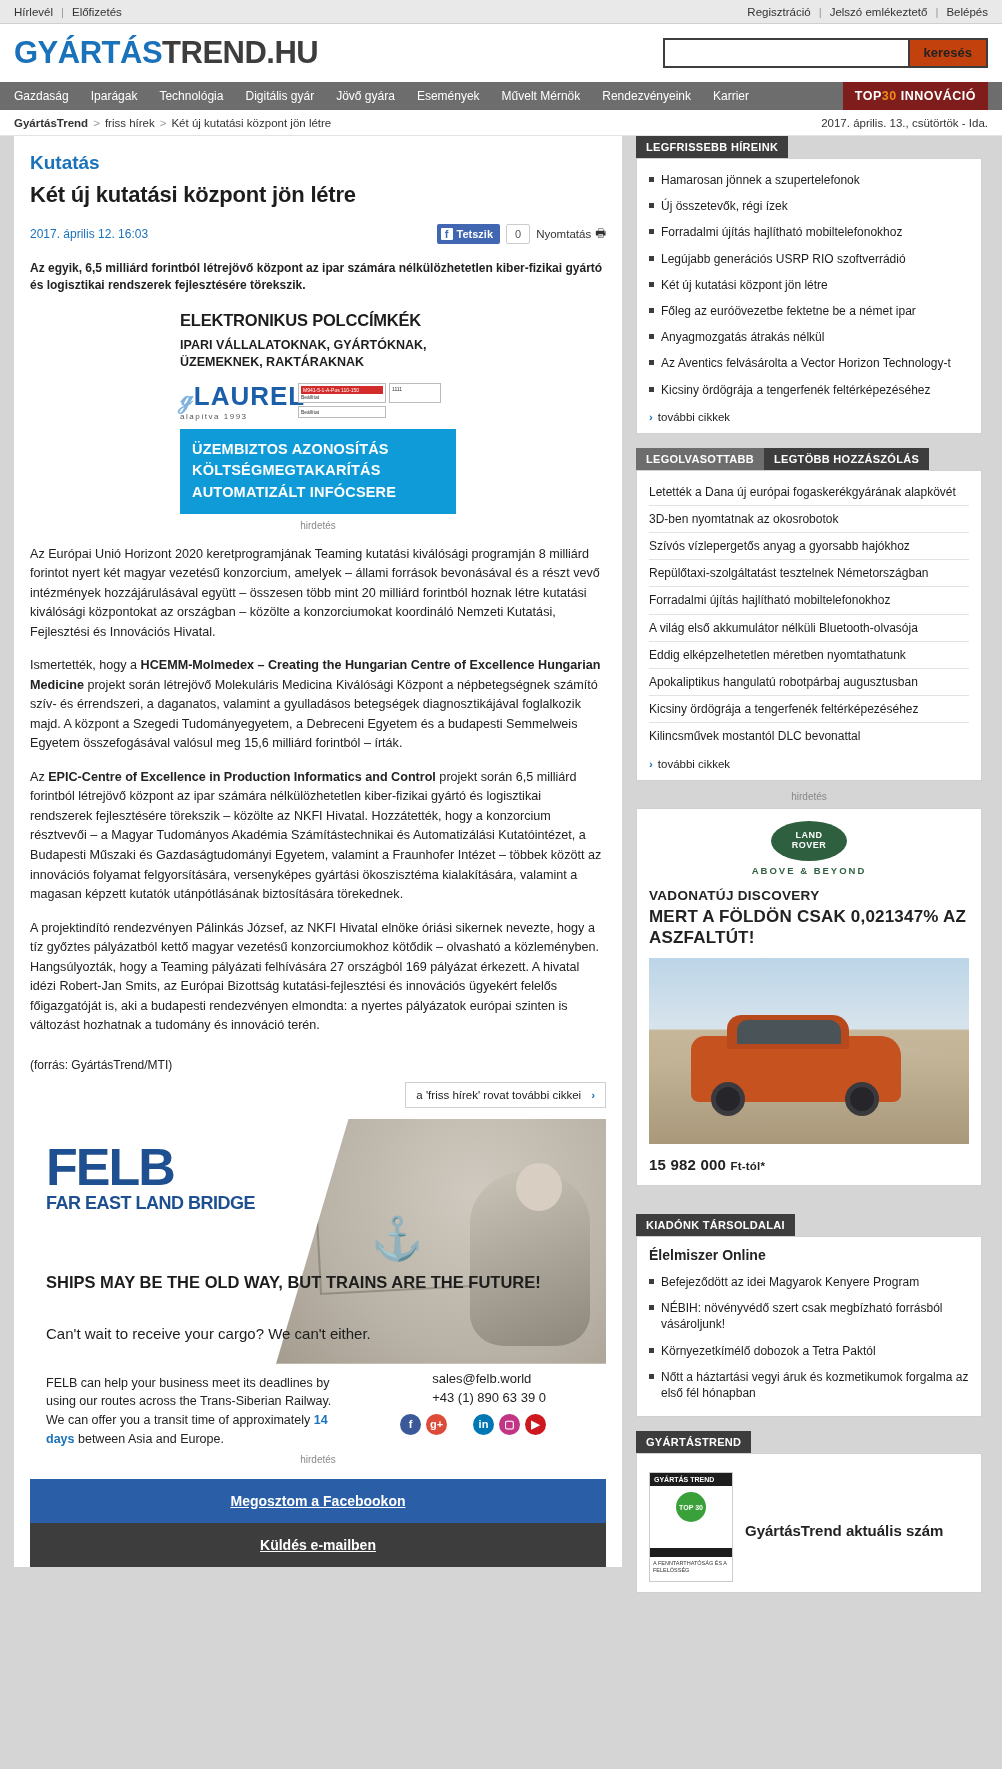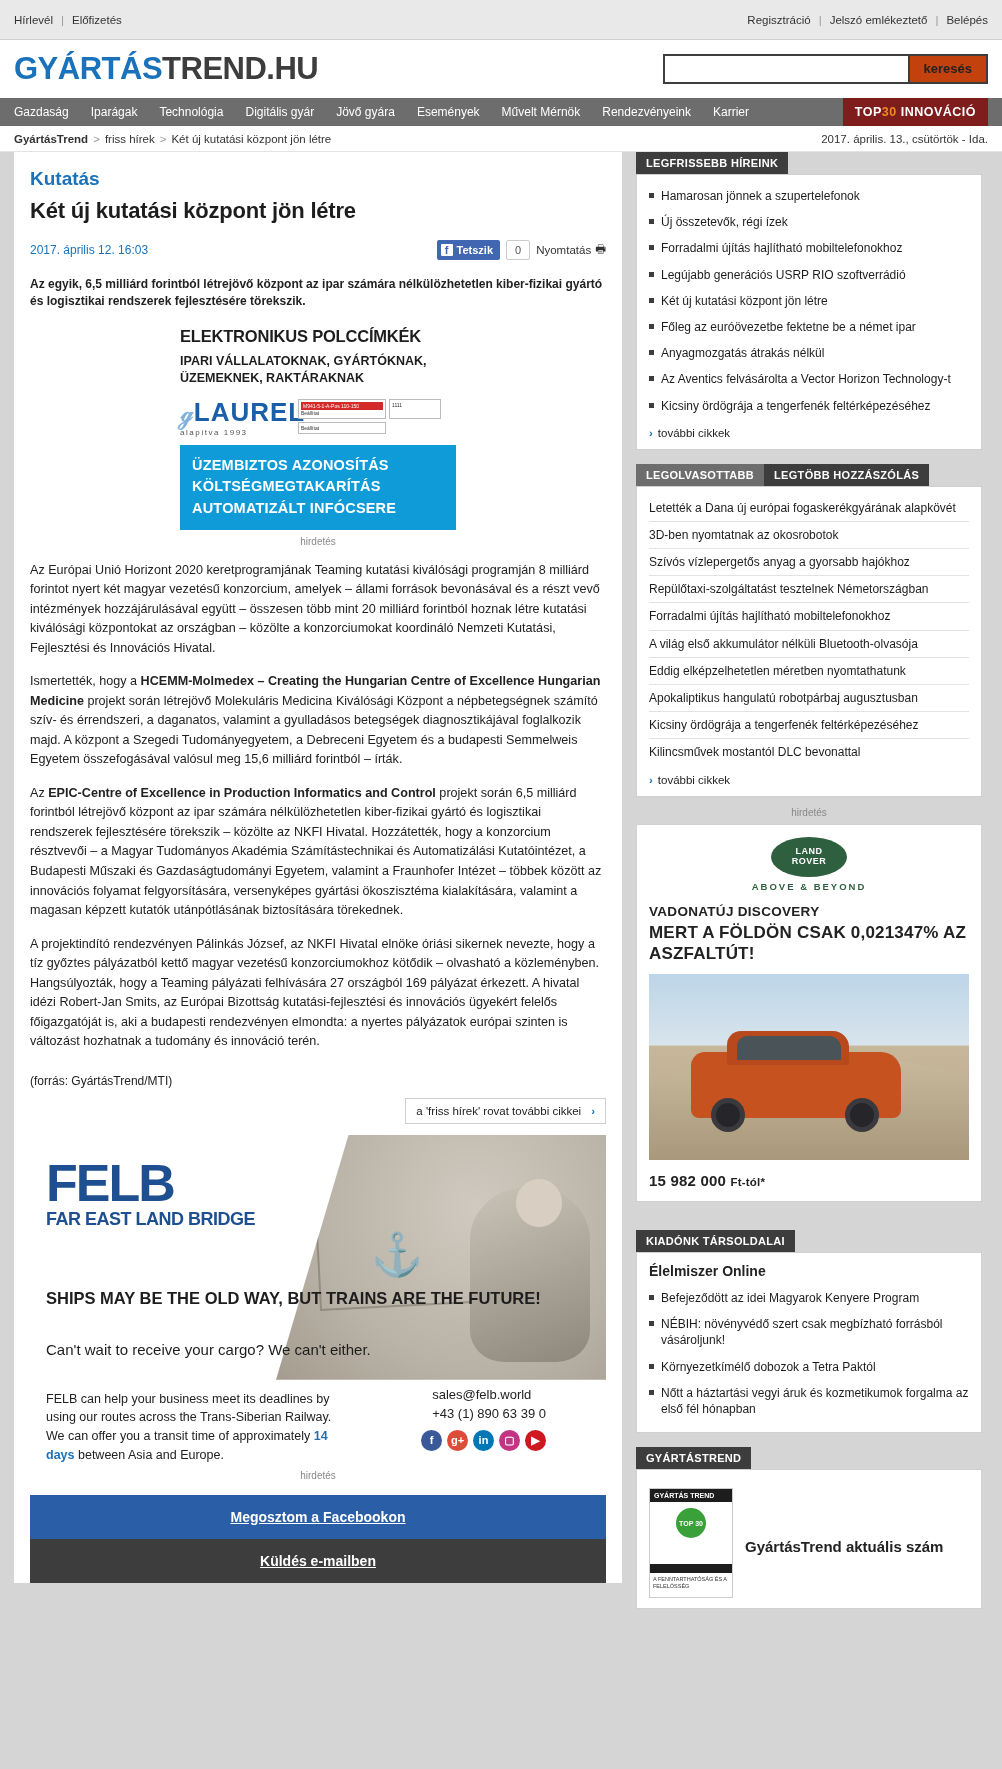--- a/index.html
+++ b/index.html
@@ -8,21 +8,21 @@
     width: 1002px;
     background: #d5d5d5;
     font-family: "Liberation Sans", sans-serif;
     font-size: 13px;
     color: #222;
   }
   .page { width: 1002px; margin: 0 auto; position: relative; }
 
   
   .topbar {
-    height: 40px;
+    height: 24px;
     background: #e9e9e9;
     border-bottom: 1px solid #cfcfcf;
     display: flex;
     align-items: center;
     padding: 0 14px;
     font-size: 11.5px;
     color: #333;
   }
   .topbar .left, .topbar .right { display: flex; align-items: center; gap: 8px; }
   .topbar .right { margin-left: auto; }
@@ -235,21 +235,21 @@
   }
   .felb .para .hl { color:#1a72ba; font-weight: bold; }
   .felb .contact {
     position: absolute; right: 60px; top: 250px; font-size: 13px; line-height: 1.5; text-align: left;
   }
   .felb .socials { position:absolute; right: 60px; top: 295px; display: flex; gap: 5px; }
   .felb .socials span {
     width: 21px; height: 21px; border-radius: 50%; color: #fff; font-size: 11px;
     display: flex; align-items:center; justify-content:center; font-weight: bold;
   }
-  .sc-fb { background:#3b5998; } .sc-gp { background:#dd4b39; } .sc-in { background:#0077b5; }
+  .sc-fb { background:#3b5998; } .sc-gp { background:#dd4b39; } .sc-in { background:#0077b5;margin-left:21px; }
   .sc-ig { background:#c13584; } .sc-yt { background:#cc181e; }
 
   
   .sharebtn {
     display:block; width: 100%; text-align:center; color:#fff; font-weight:bold;
     font-size: 14px; padding: 14px 0; margin-top: 12px;
   }
   .share-fb { background:#2a5fa8; }
   .share-mail { background:#3d3d3d; margin-top: 0; }
 

